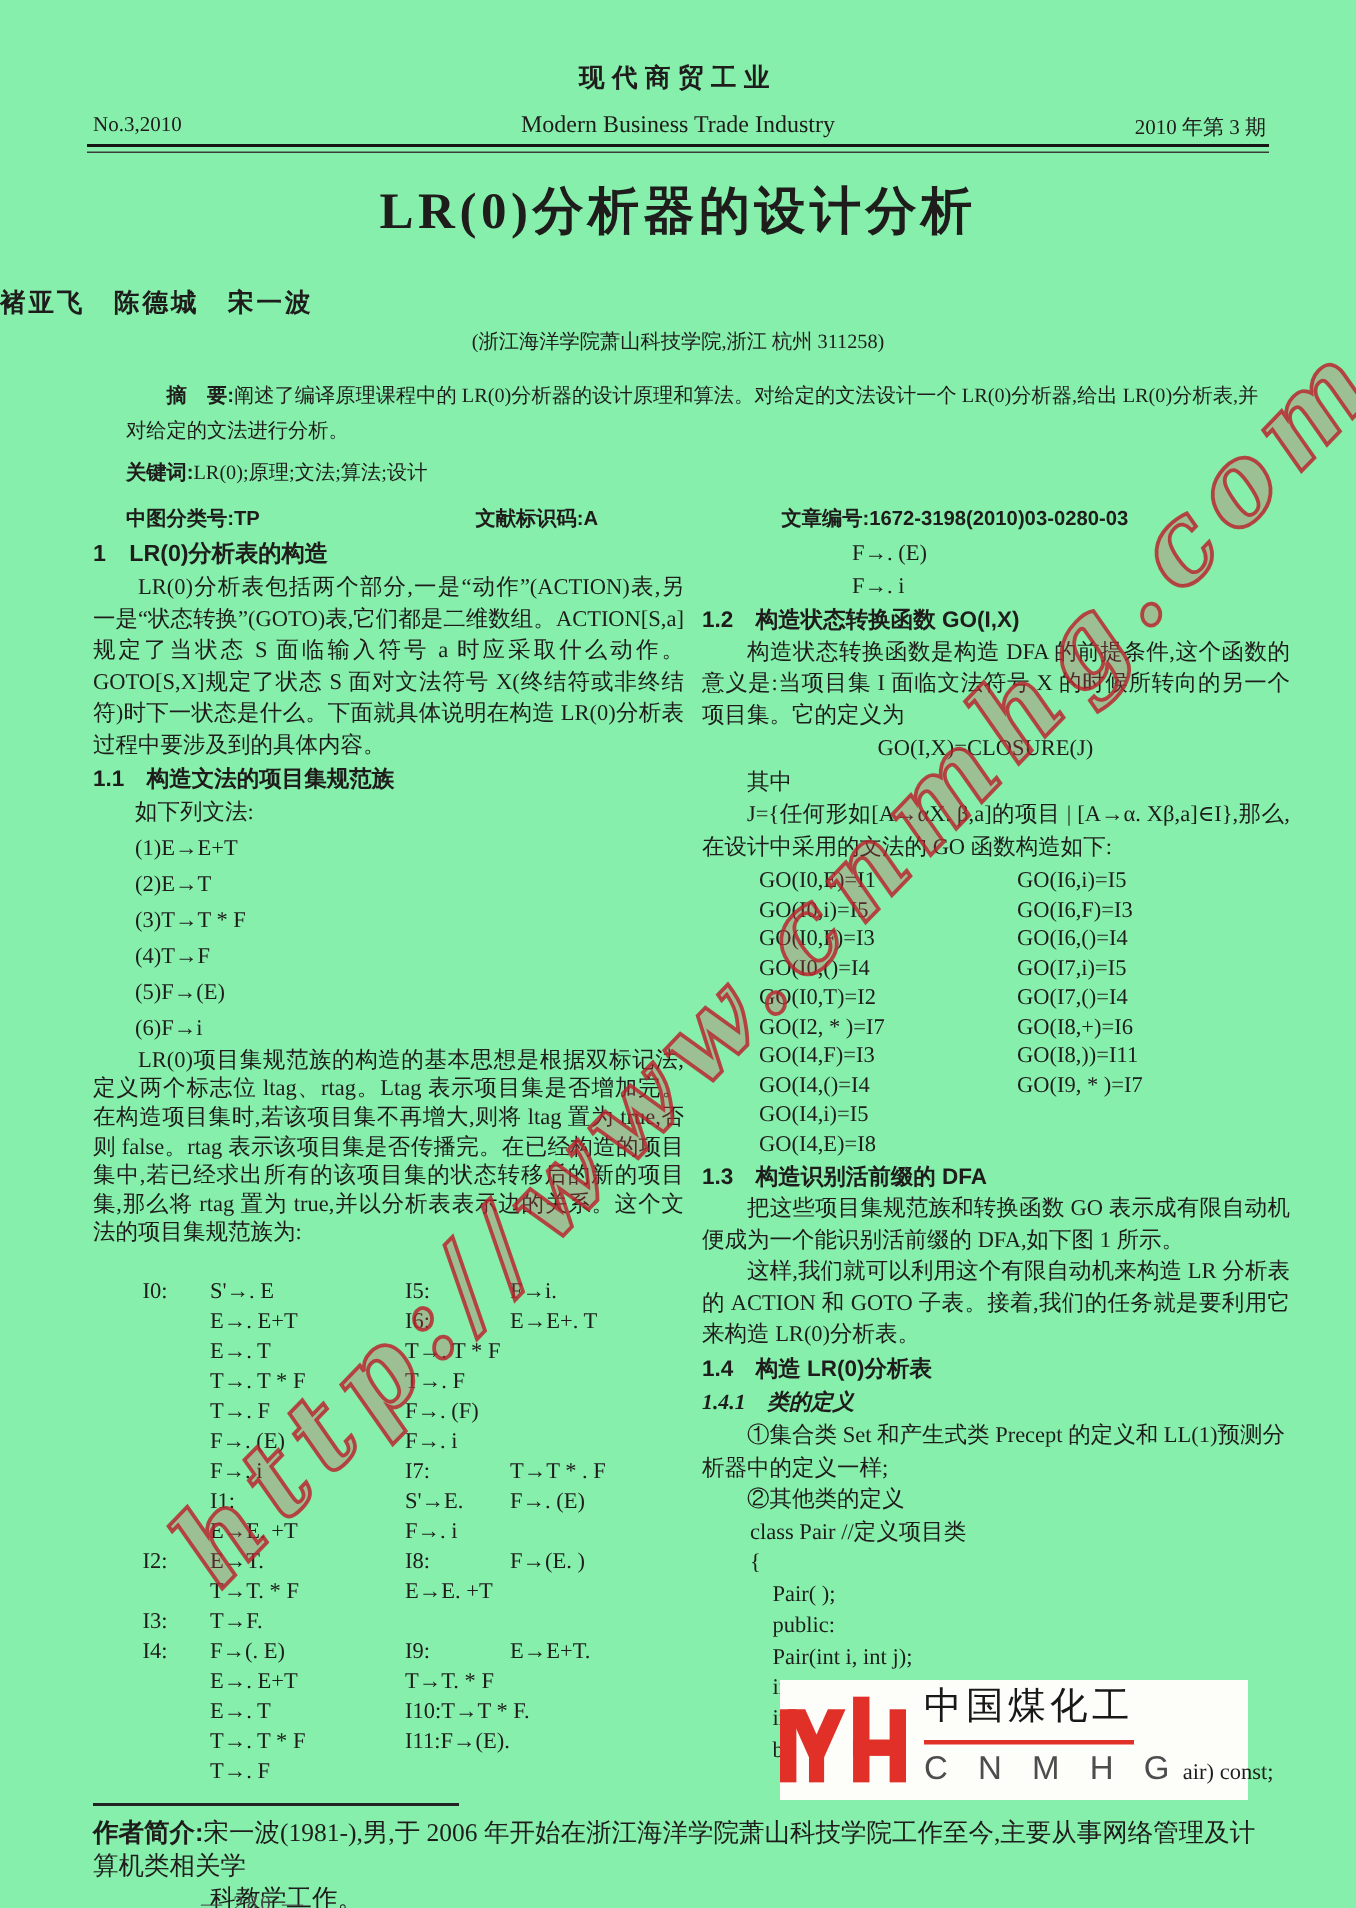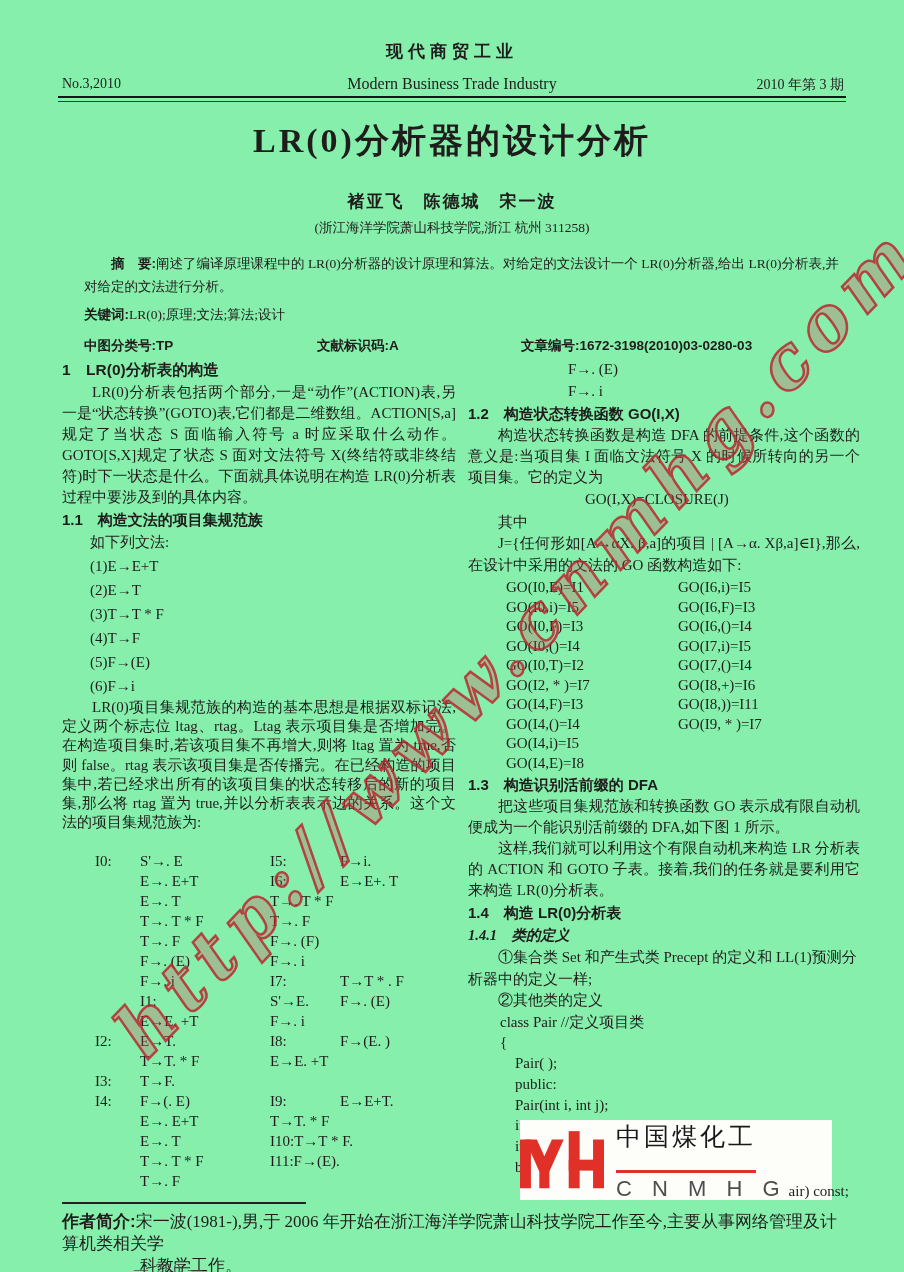--- a/index.html
+++ b/index.html
@@ -7,21 +7,21 @@
   .page{position:relative;width:904px;height:1272px;background:#86efac;overflow:hidden;color:#1e1d1b;}
   .abs{position:absolute;}
   
   .masthead-cn{top:40px;left:0;width:100%;text-align:center;font-family:"Liberation Sans","DejaVu Sans",sans-serif;font-weight:bold;font-size:17px;letter-spacing:5px;}
   .issue-left{top:76px;left:62px;font-size:14px;}
   .masthead-en{top:75px;left:0;width:100%;text-align:center;font-size:16px;}
   .issue-right{top:76px;right:60px;font-size:14px;}
   .head-rule{top:96px;left:58px;width:788px;height:3px;border-top:2.5px solid #161616;border-bottom:1.5px solid #3a3a3a;}
   
   .title{top:118px;left:0;width:100%;text-align:center;font-size:34px;font-weight:bold;letter-spacing:3px;}
-  .authors{top:190px;left:0;width:100%;text-align:center;font-size:17px;font-weight:bold;letter-spacing:2px;}
+  .authors{top:190px;left:0;width:100%;text-align:left;font-size:17px;font-weight:bold;letter-spacing:2px;}
   .affil{top:219px;left:0;width:100%;text-align:center;font-size:13.5px;}
   
   .meta-block{top:252px;left:84px;width:764px;font-size:13.5px;line-height:23px;}
   .meta-block p{margin:0;}
   .meta-block .lab{font-family:"Liberation Sans","DejaVu Sans",sans-serif;font-weight:bold;}
   .p-abstract{text-indent:2em;}
   .p-keywords{margin-top:5px !important;}
   .class-row{margin-top:8px !important;position:relative;height:23px;}
   .class-row .seg1{position:absolute;left:0;}
   .class-row .seg2{position:absolute;left:233px;}
@@ -65,21 +65,21 @@
   .footnote .l2{padding-left:78px;}
   .page-no{top:1262px;left:134px;font-size:14px;color:#4a4a4a;letter-spacing:2px;}
   
   .watermark{left:158px;top:988px;width:1010px;height:84px;transform:rotate(-46deg);transform-origin:0 100%;
     font-family:"DejaVu Serif","Liberation Serif",serif;font-style:italic;font-weight:bold;font-size:72px;letter-spacing:10px;
     color:rgba(216,72,82,0.28);-webkit-text-stroke:2.5px rgba(186,34,44,0.82);white-space:nowrap;pointer-events:none;z-index:5;}
   
   .logo{left:520px;top:1120px;width:312px;height:80px;background:#fdfdfa;display:flex;align-items:flex-start;z-index:6;}
   .logo-mark{width:84px;height:64px;margin-top:6px;flex:0 0 auto;}
   .logo-txt{margin-left:12px;}
-  .logo-cn{font-family:"Liberation Sans","DejaVu Sans",sans-serif;font-size:25px;letter-spacing:3px;color:#181818;border-bottom:3px solid #e03028;display:inline-block;padding-bottom:17px;}
+  .logo-cn{font-family:"Liberation Sans","DejaVu Sans",sans-serif;font-size:25px;letter-spacing:3px;color:#181818;border-bottom:3px solid #e03028;display:inline-block;padding-bottom:7px;}
   .logo-row2{margin-top:3px;white-space:nowrap;}
   .logo-en{font-family:"Liberation Sans","DejaVu Sans",sans-serif;font-size:22px;letter-spacing:7px;color:#4d4d4d;}
   .logo-tail{font-size:15px;color:#1e1d1b;margin-left:2px;}
 </style>
 </head>
 <body>
 
 <div class="page">
 
   <div class="abs masthead-cn">现代商贸工业</div>

